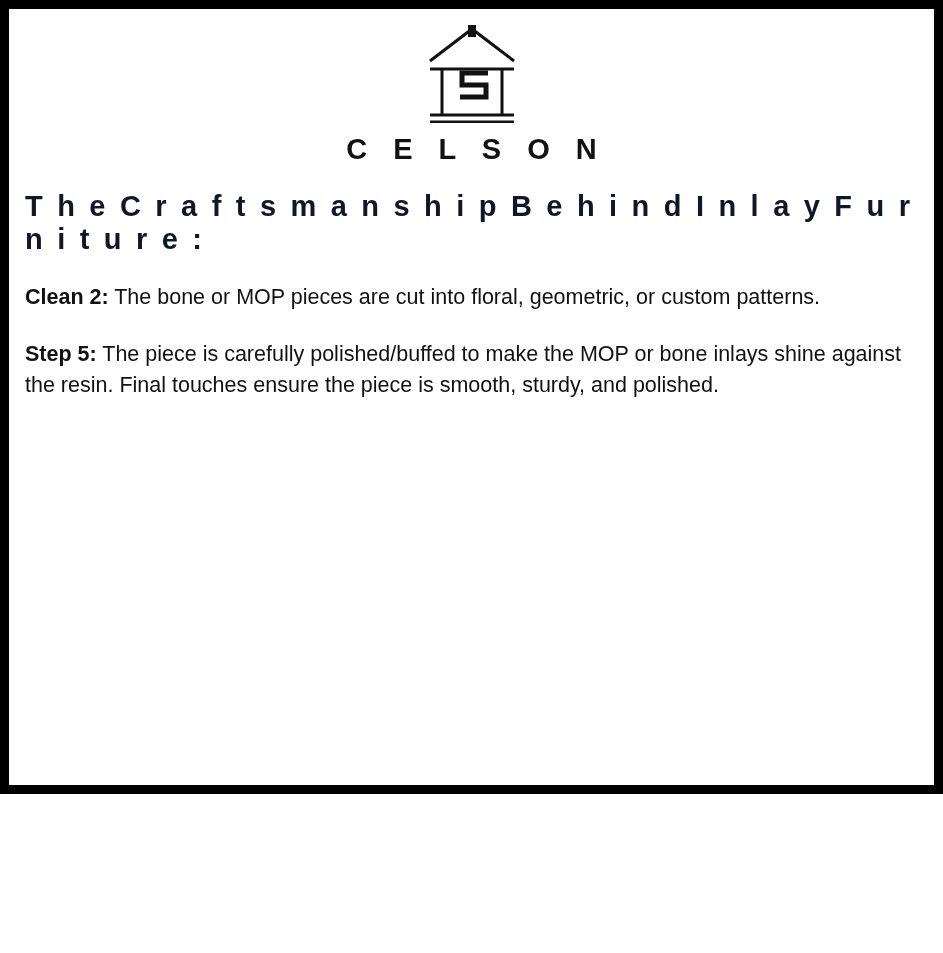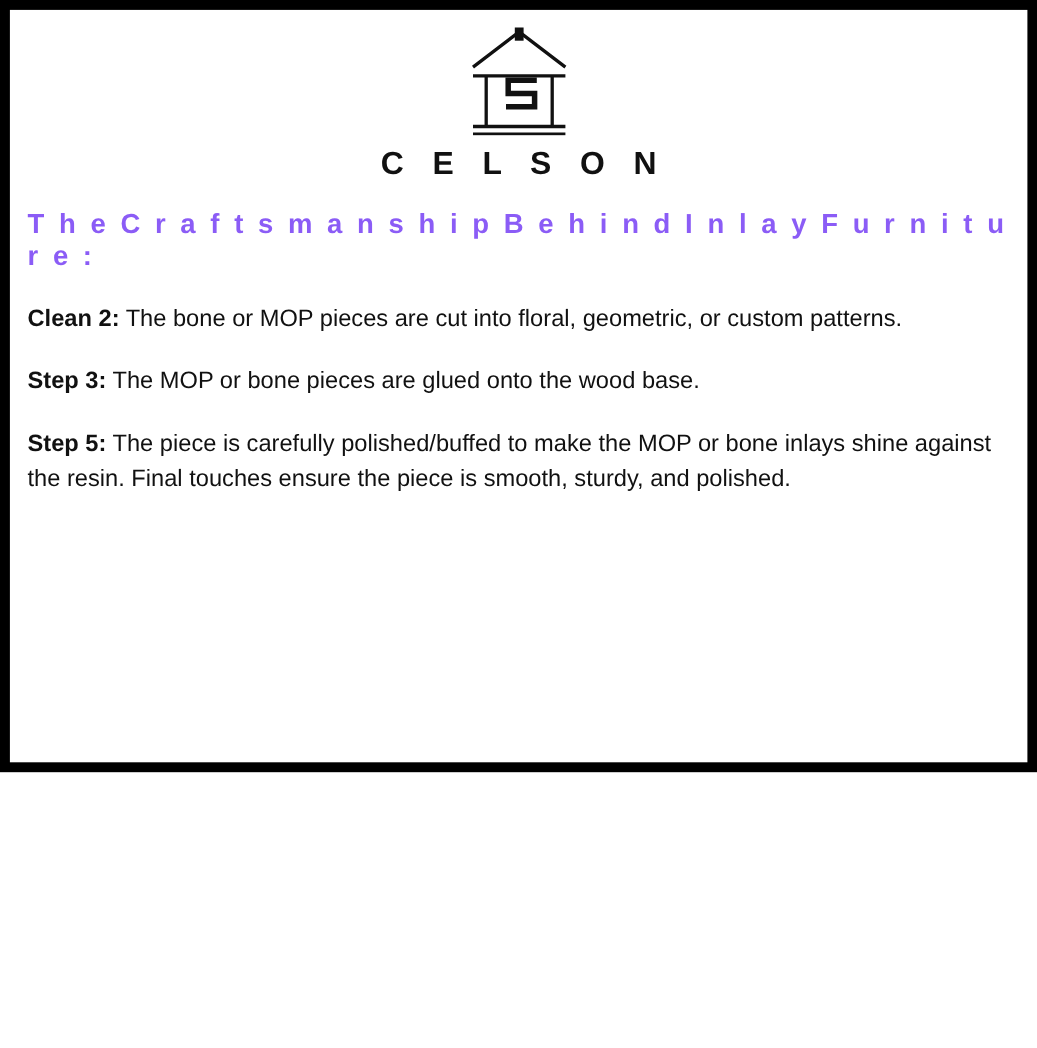--- a/index.html
+++ b/index.html
@@ -10,21 +10,21 @@
   body {
     width: 943px;
     height: 953px;
     font-family: "Liberation Sans", sans-serif;
     color: #111111;
     overflow: hidden;
   }
   .page {
     box-sizing: border-box;
     width: 943px;
-    height: 702px;
+    height: 794px;
     border: 9px solid #000000;
     background: #ffffff;
     padding: 10px 16px 0 16px;
   }
   .logo-block {
     text-align: center;
     padding-top: 4px;
   }
   .logo-mark {
     display: block;
@@ -34,24 +34,24 @@
     margin-top: 10px;
     font-size: 29px;
     font-weight: 700;
     letter-spacing: 9px;
     text-indent: 9px;
     color: #111111;
     font-family: "Liberation Sans", sans-serif;
   }
   .headline {
     margin-top: 24px;
-    font-size: 25px;
+    font-size: 29px;
     font-weight: 700;
     letter-spacing: 3.2px;
-    color: #8b5cf6;
+    color: #0f172a;
   }
   .body-text {
     margin-top: 22px;
     font-size: 21.5px;
     line-height: 1.45;
     color: #111111;
   }
   .para {
     margin-top: 26px;
     font-size: 21.5px;
@@ -86,22 +86,19 @@
 
   <div class="headline">T h e   C r a f t s m a n s h i p   B e h i n d   I n l a y   F u r n i t u r e :</div>
 
 
 
 
   <div class="para">
     <span class="step-label">Clean 2:</span><span> The bone or MOP pieces are cut into floral, geometric, or custom patterns.</span>
   </div>
 
-  <div class="para">
-    <span class="step-label">Step 3:</span><span> The MOP or bone pieces are glued onto the wood base.</span>
-  </div>
 
 
   <div class="para">
     <span class="step-label">Step 5:</span><span> The piece is carefully polished/buffed to make the MOP or bone inlays shine against the resin. Final touches ensure the piece is smooth, sturdy, and polished.</span>
   </div>
 
 </div>
 
 </body></html>

